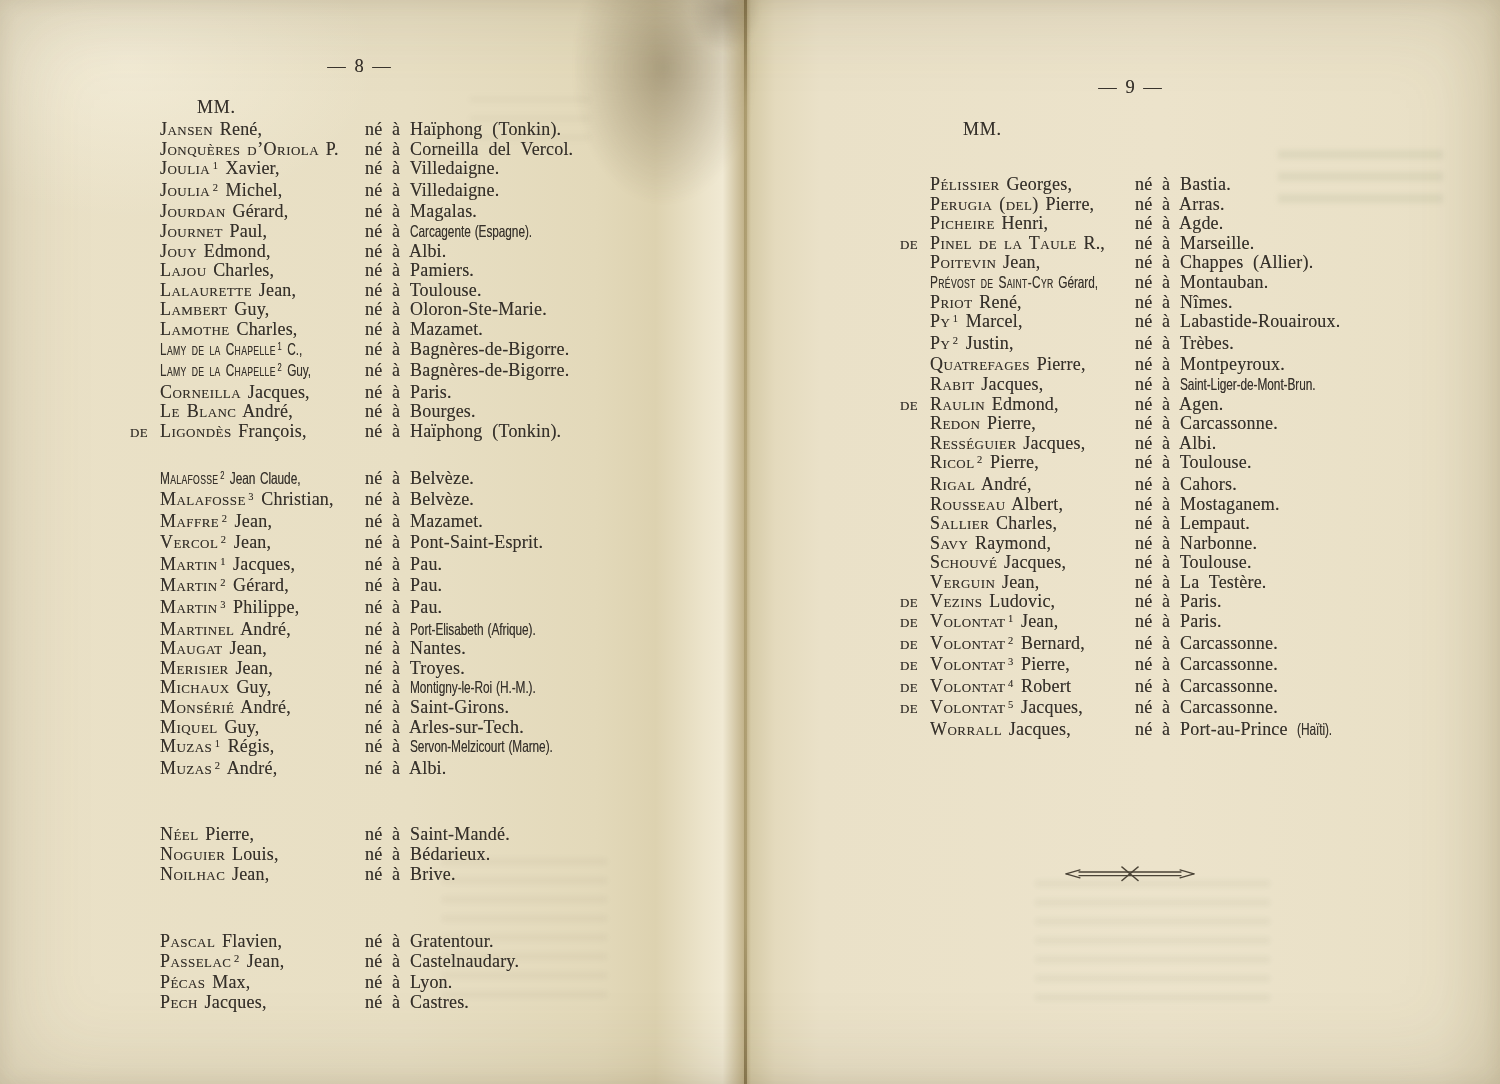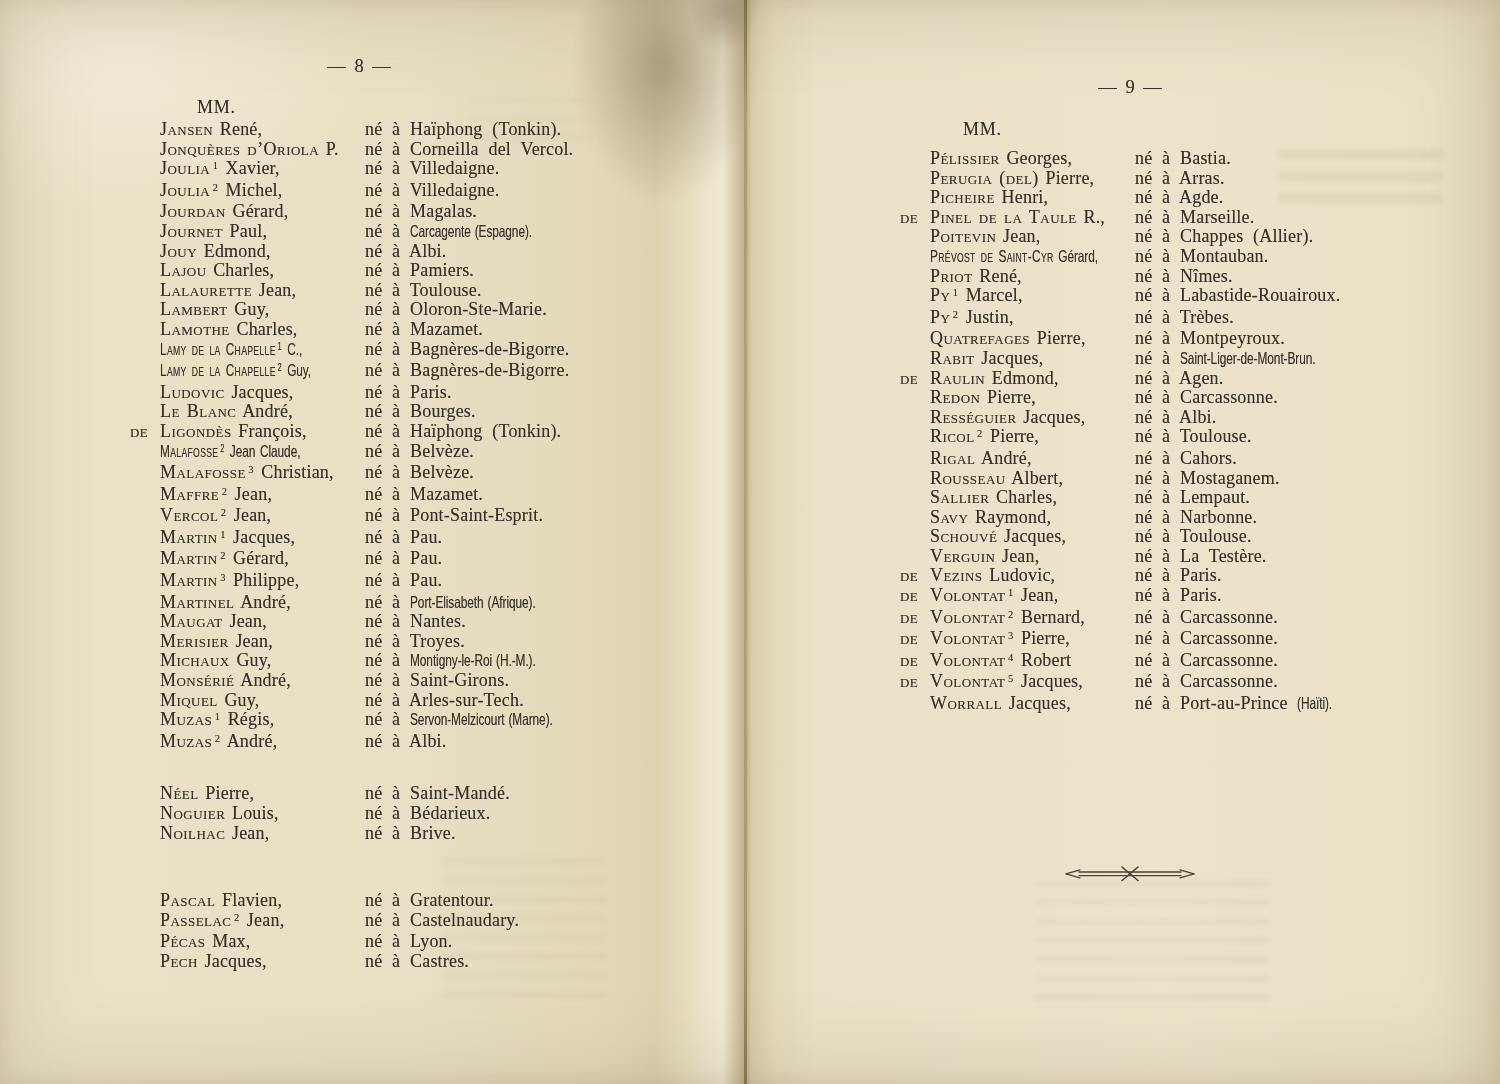--- a/index.html
+++ b/index.html
@@ -51,22 +51,22 @@
   .smudge.lines{background:repeating-linear-gradient(180deg,
       rgba(104,98,70,.075) 0 7px, rgba(104,98,70,0) 7px 19px);}
   .smudge.green{background:repeating-linear-gradient(180deg,
       rgba(118,134,92,.10) 0 9px, rgba(118,134,92,0) 9px 22px);}
   
   .ink{color:#35302a;text-shadow:0 0 .6px rgba(53,48,42,.45);}
   .pagenum{position:absolute;font-size:18.5px;letter-spacing:2px;text-align:center;width:130px;}
   .mm{position:absolute;font-size:18px;letter-spacing:.8px;}
   .rows{position:absolute;font-size:18px;line-height:19.6px;white-space:nowrap;letter-spacing:.2px;word-spacing:2px;}
   .group + .group{}
-  .rows-left .group:nth-child(3){}
-  .rows-left .group:nth-child(4){margin-top:31px;font-family:Liberation Serif, serif;}
+  .rows-left .group:nth-child(3){margin-top:27px;}
+  .rows-left .group:nth-child(4){margin-top:45px;font-family:Liberation Serif, serif;}
   .rows-left .group:nth-child(5){margin-top:48px;}
   .row{display:grid;grid-template-columns:30px 205px auto;align-items:baseline;}
   .sc{font-variant:small-caps;letter-spacing:.45px;}
   .sup{font-size:10.5px;position:relative;top:-5px;margin-left:2.5px;margin-right:1px;letter-spacing:0;}
   .condensed{
     display:inline-block;transform:scaleX(.72);transform-origin:0 62%;
     font-family:"Liberation Sans","DejaVu Sans",sans-serif;
     font-size:16.5px;letter-spacing:-.1px;
   }
   .place{word-spacing:5px;}
@@ -158,21 +158,21 @@
           <span class="cell"><span class="condensed"><span class="sc">Lamy de la Chapelle</span><span class="sup">1</span> C.,</span></span>
           <span class="cell place"><span>né à</span> <span>Bagnères-de-Bigorre.</span></span>
         </div>
         <div class="row">
           <span class="cell sc"></span>
           <span class="cell"><span class="condensed"><span class="sc">Lamy de la Chapelle</span><span class="sup">2</span> Guy,</span></span>
           <span class="cell place"><span>né à</span> <span>Bagnères-de-Bigorre.</span></span>
         </div>
         <div class="row">
           <span class="cell sc"></span>
-          <span class="cell"><span><span class="sc">Ludovic</span> Jacques,</span></span>
+          <span class="cell"><span><span class="sc">Corneilla</span> Jacques,</span></span>
           <span class="cell place"><span>né à</span> <span>Paris.</span></span>
         </div>
         <div class="row">
           <span class="cell sc"></span>
           <span class="cell"><span><span class="sc">Le Blanc</span> André,</span></span>
           <span class="cell place"><span>né à</span> <span>Bourges.</span></span>
         </div>
         <div class="row">
           <span class="cell sc">de</span>
           <span class="cell"><span><span class="sc">Ligondès</span> François,</span></span>
@@ -292,21 +292,21 @@
         <div class="row">
           <span class="cell sc"></span>
           <span class="cell"><span><span class="sc">Pech</span> Jacques,</span></span>
           <span class="cell place"><span>né à</span> <span>Castres.</span></span>
         </div>
       </div>
     </div>
 
   <div class="pagenum ink" style="left:1066px;top:77px;">— 9 —</div>
   <div class="mm ink" style="left:963px;top:119px;">MM.</div>
-  <div class="rows rows-right ink" style="left:900px;top:149px;">
+  <div class="rows rows-right ink" style="left:900px;top:175px;">
       <div class="group">
         <div class="row">
           <span class="cell sc"></span>
           <span class="cell"><span><span class="sc">Pélissier</span> Georges,</span></span>
           <span class="cell place"><span>né à</span> <span>Bastia.</span></span>
         </div>
         <div class="row">
           <span class="cell sc"></span>
           <span class="cell"><span><span class="sc">Perugia (del)</span> Pierre,</span></span>
           <span class="cell place"><span>né à</span> <span>Arras.</span></span>

